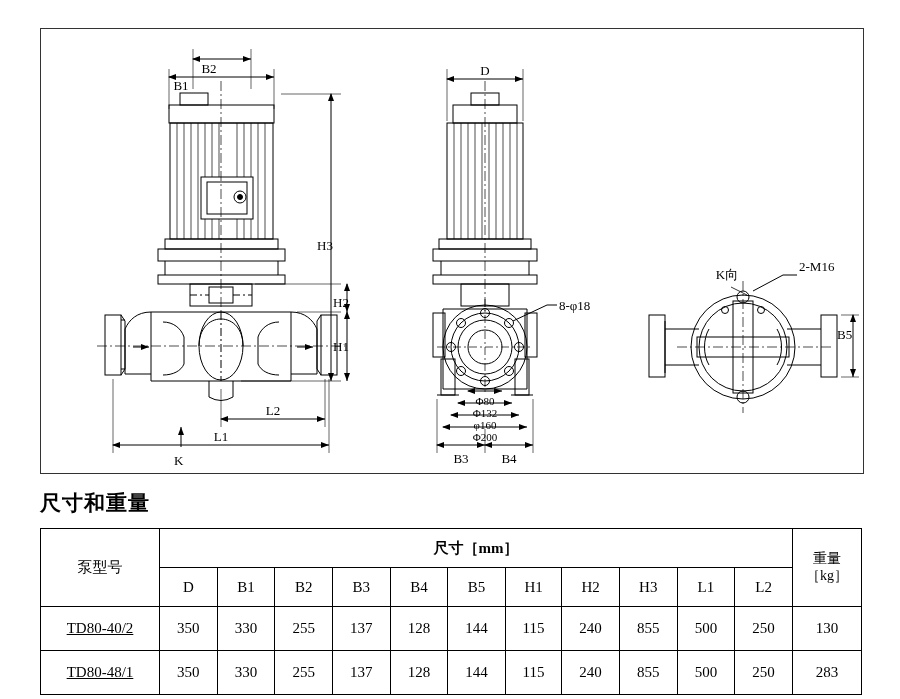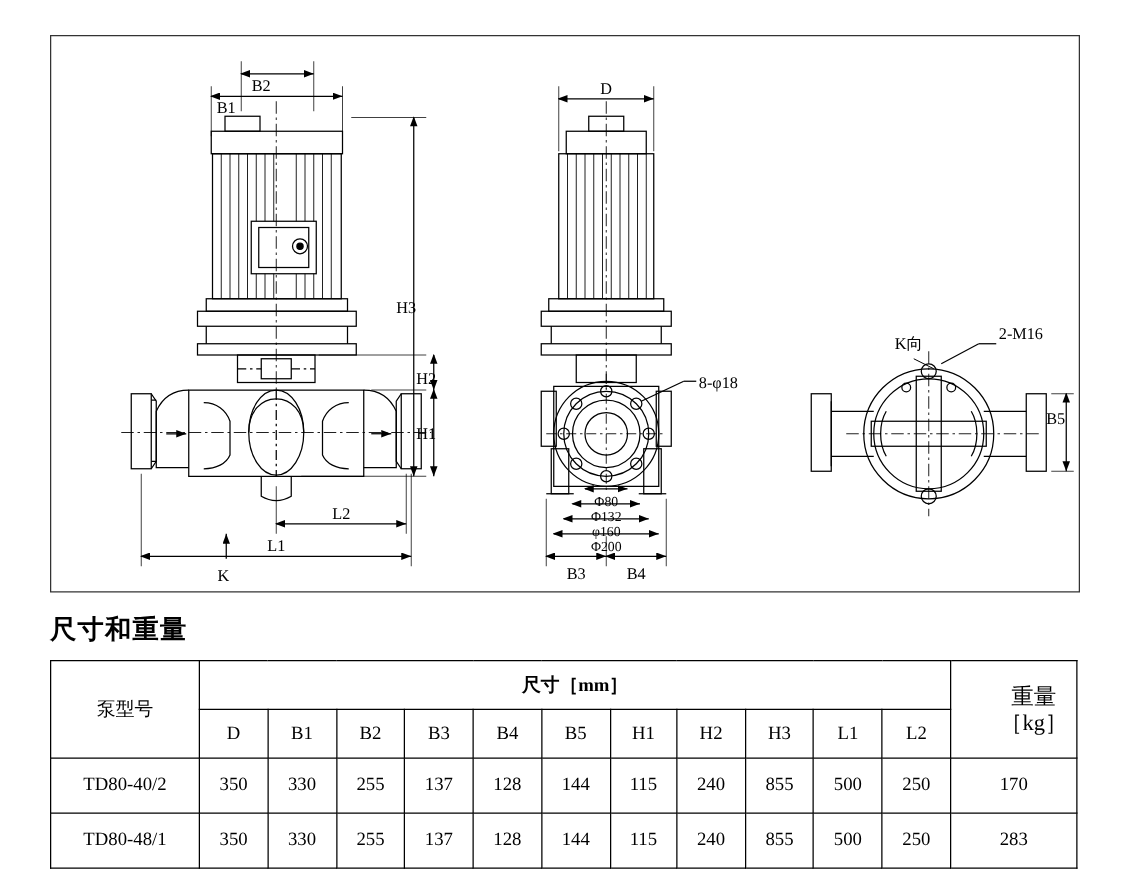--- a/index.html
+++ b/index.html
@@ -37,22 +37,22 @@
   table.spec td,table.spec th{
     border:1px solid #000;
     text-align:center;
     font-weight:normal;
     padding:0;
     height:38px;
     font-family:"Liberation Serif", serif;
   }
   table.spec .model-head{width:118px;margin-left:38px;}
   table.spec .dim-head{font-size:15px;font-weight:bold;}
-  table.spec .wt-head{width:68px;line-height:1.15;font-size:18px;padding-left:32px;}
-  table.spec td.model{font-size:15px;}
+  table.spec .wt-head{width:68px;line-height:1.15;font-size:14px;}
+  table.spec td.model{font-size:15px;text-decoration:underline;}
   .row-h{height:44px;}
 </style>
 </head>
 <body>
 
 <div class="sheet">
 
   <div class="drawing-frame">
     <svg class="dwg" width="820" height="442" viewBox="0 0 820 442">
       <defs>
@@ -327,21 +327,21 @@
           <td>330</td>
           <td>255</td>
           <td>137</td>
           <td>128</td>
           <td>144</td>
           <td>115</td>
           <td>240</td>
           <td>855</td>
           <td>500</td>
           <td>250</td>
-          <td>170</td>
+          <td>130</td>
         </tr>
         <tr class="row-h">
           <td class="model">TD80-48/1</td>
           <td>350</td>
           <td>330</td>
           <td>255</td>
           <td>137</td>
           <td>128</td>
           <td>144</td>
           <td>115</td>

